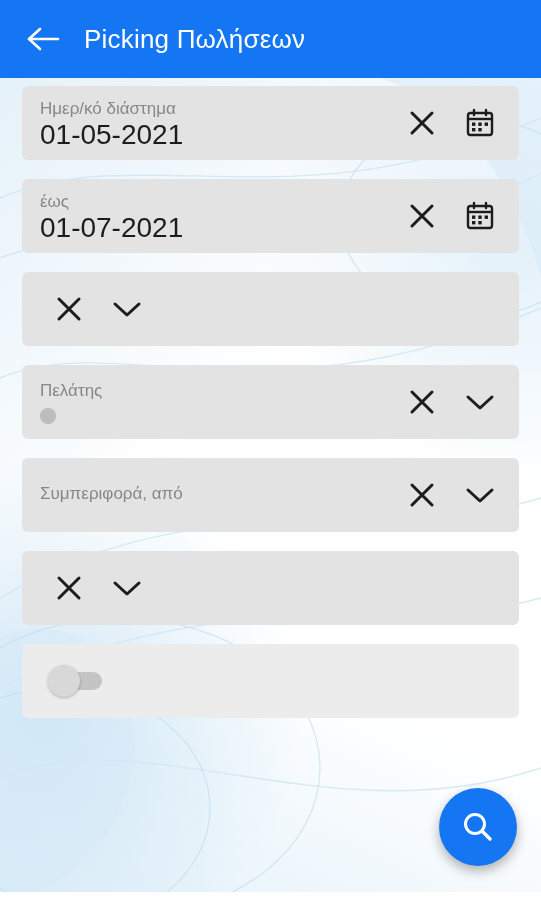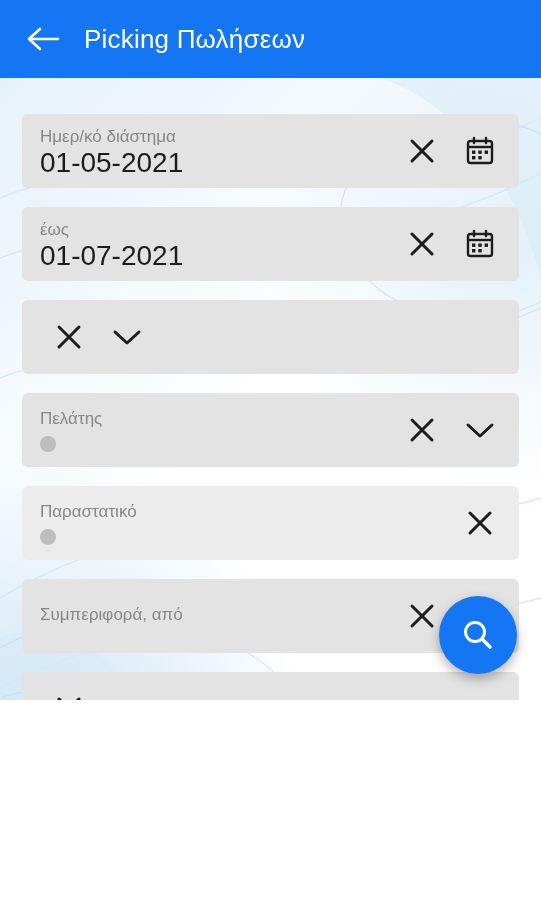--- a/index.html
+++ b/index.html
@@ -6,21 +6,21 @@
   html, body {
     width: 541px;
     height: 900px;
     font-family: "Liberation Sans", sans-serif;
     background: #ffffff;
     overflow: hidden;
   }
   .screen {
     position: relative;
     width: 541px;
-    height: 700px;
+    height: 892px;
     background: #ffffff;
     overflow: hidden;
   }
   
   .bg {
     position: absolute;
     left: 0; top: 78px;
     width: 541px; height: 822px;
     background:
       linear-gradient(135deg, rgba(208,230,245,0.55) 0%, rgba(255,255,255,0) 42%),
@@ -55,21 +55,21 @@
     letter-spacing: 0.2px;
     white-space: nowrap;
   }
 
   
   .fields {
     position: absolute;
     left: 0; top: 78px;
     width: 541px;
     height: 822px;
-    padding: 36px 22px 0 22px;
+    padding: 8px 22px 0 22px;
     z-index: 2;
     overflow: hidden;
   }
   .field {
     position: relative;
     height: 74px;
     background: #e3e3e3;
     border-radius: 6px;
     margin-bottom: 19px;
     display: flex;
@@ -270,33 +270,20 @@
           </svg>
         </div>
         <div class="act">
           <svg width="32" height="22" viewBox="0 0 32 22">
             <path d="M4,6 L16,17 L28,6" stroke="#1c1c1c" stroke-width="3" fill="none" stroke-linecap="round" stroke-linejoin="round"></path>
           </svg>
         </div>
       </div>
     </div>
 
-    <div class="field ghost">
-      <div class="field-texts">
-        <div class="field-label">Παραστατικό</div>
-        <div class="field-value empty-dot"></div>
-      </div>
-      <div class="field-actions">
-        <div class="act">
-          <svg width="30" height="30" viewBox="0 0 30 30">
-            <path d="M5,5 L25,25 M25,5 L5,25" stroke="#1c1c1c" stroke-width="3" stroke-linecap="round"></path>
-          </svg>
-        </div>
-      </div>
-    </div>
 
     <div class="field">
       <div class="field-texts">
         <div class="field-label">Συμπεριφορά, από</div>
       </div>
       <div class="field-actions">
         <div class="act">
           <svg width="30" height="30" viewBox="0 0 30 30">
             <path d="M5,5 L25,25 M25,5 L5,25" stroke="#1c1c1c" stroke-width="3" stroke-linecap="round"></path>
           </svg>

